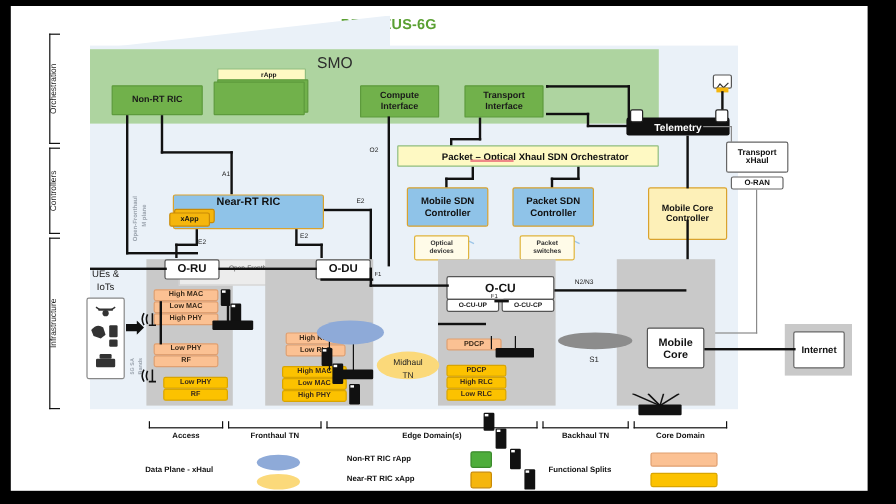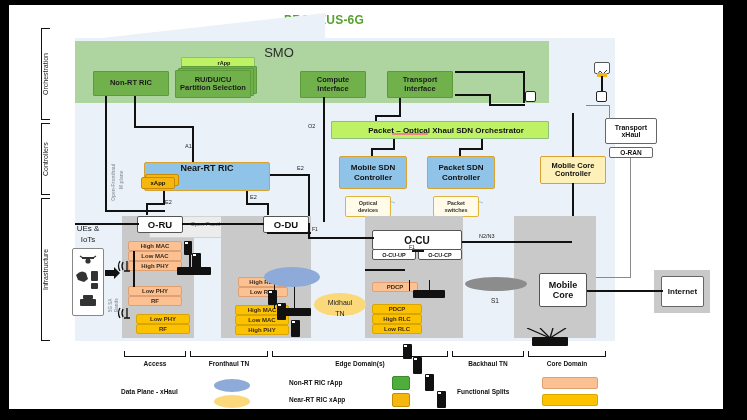--- a/index.html
+++ b/index.html
@@ -5,21 +5,21 @@
   html,body{margin:0;padding:0;background:#000;}
   body{width:747px;height:420px;overflow:hidden;font-family:"Liberation Sans",sans-serif;}
   #root{position:relative;width:747px;height:420px;background:#000;}
   .canvas{position:absolute;left:9px;top:5px;width:714px;height:404px;background:#fff;}
   .abs{position:absolute;box-sizing:border-box;}
   .ctr{display:flex;align-items:center;justify-content:center;text-align:center;}
   .title{font-weight:bold;color:#5aa032;font-size:12px;letter-spacing:.2px;}
   .smo-band{background:#aed4a0;}
   .lightblue-bg{background:#eaf1f8;}
   .greenbox{background:#71b14b;border:1px solid #5d9a3c;color:#1a1a1a;font-weight:bold;font-size:7.5px;line-height:1.12;border-radius:1px;}
-  .greenbox2{background:#bef264;border:1px solid #8fbd80;color:#111;font-weight:bold;font-size:7.5px;border-radius:1px;padding-left:12px;}
+  .greenbox2{background:#fef9c3;border:1px solid #8fbd80;color:#111;font-weight:bold;font-size:7.5px;border-radius:1px;padding-left:12px;}
   .bluebox{background:#8fc3e8;border:1.2px solid #d9a22e;color:#111;font-weight:bold;font-size:8px;line-height:1.15;border-radius:2px;}
   .yellowbox{background:#fdf0b8;border:1.2px solid #d9a22e;color:#111;font-weight:bold;font-size:7.5px;line-height:1.12;border-radius:2px;}
   .yellowsm{background:#fffbe8;border:1px solid #e0b43c;color:#333;font-weight:bold;font-size:5.5px;line-height:1.15;border-radius:2px;}
   .xapp{background:#f5b60d;border:1px solid #c98a06;color:#111;font-weight:bold;font-size:6px;border-radius:2px;}
   .whitebox{background:#fff;border:1.2px solid #555;color:#111;font-weight:bold;border-radius:2px;}
   .graybox{background:#c9c9c9;}
   .graybox2{background:#ececec;border:1px solid #d2d2d2;}
   .split-o{background:#fbc193;border:1px solid #e0a071;color:#3a2a1a;font-weight:bold;font-size:6px;border-radius:2px;}
   .split-y{background:#fcc200;border:1px solid #d9a500;color:#3a2a1a;font-weight:bold;font-size:6px;border-radius:2px;}
   .line{background:#111;}
@@ -67,24 +67,20 @@
     <span>Non-RT RIC</span>
   </div>
 
   <div class="abs ctr" style="left:215px;top:38px;width:110px;height:18px;font-size:13px;color:#2b2b2b;">SMO</div>
 
   <div class="abs greenbox2 ctr" style="left:172px;top:52px;width:74px;height:11px;font-size:5.5px;">
     <span>rApp</span>
   </div>
   <div class="abs greenbox" style="left:172px;top:61px;width:76px;height:28px;"></div>
   <div class="abs greenbox" style="left:169px;top:63px;width:76px;height:28px;"></div>
-  <div class="abs greenbox" style="left:166px;top:65px;width:76px;height:28px;display:flex;flex-direction:column;align-items:center;justify-content:center;">
-    <span>RU/DU/CU</span>
-    <span>Partition Selection</span>
-  </div>
 
   <div class="abs greenbox" style="left:291px;top:66px;width:66px;height:27px;display:flex;flex-direction:column;align-items:center;justify-content:center;">
     <span>Compute</span>
     <span>Interface</span>
   </div>
 
   <div class="abs greenbox" style="left:378px;top:66px;width:66px;height:27px;display:flex;flex-direction:column;align-items:center;justify-content:center;">
     <span>Transport</span>
     <span>Interface</span>
   </div>
@@ -110,20 +106,23 @@
   <div class="abs line" style="left:480px;top:89px;width:2.2px;height:12px;"></div>
   <div class="abs line" style="left:480px;top:99px;width:36px;height:2.2px;"></div>
 
   <div class="abs" style="left:585px;top:57px;width:16px;height:12px;background:#fff;border:1.2px solid #555;border-radius:2px;">
     <svg width="12" height="8" style="margin:1px 0 0 1px">
           <polyline points="1,6 4,2 7,5 11,1" stroke="#333" stroke-width="1" fill="none"></polyline>
         </svg>
   </div>
   <div class="abs" style="left:588px;top:68px;width:10px;height:4px;background:#f5b60d;"></div>
   <div class="abs line" style="left:592px;top:71px;width:2px;height:25px;"></div>
+  <div class="abs telemetry ctr" style="left:513px;top:93px;width:86px;height:15px;">
+    <span>Telemetry</span>
+  </div>
   <div class="abs" style="left:516px;top:86px;width:11px;height:11px;background:#fff;border:1px solid #222;border-radius:2px;"></div>
   <div class="abs" style="left:587px;top:86px;width:11px;height:11px;background:#fff;border:1px solid #222;border-radius:2px;"></div>
 
   <div class="abs whitebox" style="left:596px;top:113px;width:52px;height:26px;font-size:7px;display:flex;flex-direction:column;align-items:center;justify-content:center;border-color:#666;">
     <span>Transport</span>
     <span>xHaul</span>
   </div>
   <div class="abs whitebox ctr" style="left:600px;top:142px;width:44px;height:11px;font-size:6.5px;border-color:#666;">
     <span>O-RAN</span>
   </div>
@@ -161,21 +160,21 @@
   </svg>
   <div class="abs yellowsm" style="left:336px;top:191px;width:46px;height:21px;display:flex;flex-direction:column;align-items:center;justify-content:center;">
     <span>Optical</span>
     <span>devices</span>
   </div>
   <div class="abs yellowsm" style="left:424px;top:191px;width:46px;height:21px;display:flex;flex-direction:column;align-items:center;justify-content:center;">
     <span>Packet</span>
     <span>switches</span>
   </div>
 
-  <div class="abs yellowbox" style="left:531px;top:151px;width:66px;height:28px;display:flex;flex-direction:column;align-items:center;justify-content:center;">
+  <div class="abs yellowbox" style="left:531px;top:151px;width:66px;height:44px;display:flex;flex-direction:column;align-items:center;justify-content:center;">
     <span>Mobile Core</span>
     <span>Controller</span>
   </div>
   <div class="abs line" style="left:563px;top:108px;width:2.2px;height:44px;"></div>
   <div class="abs line" style="left:563px;top:178px;width:2.2px;height:53px;"></div>
   <div class="abs line" style="left:552px;top:229px;width:13px;height:2.2px;"></div>
   <div class="abs line" style="left:552px;top:229px;width:2.2px;height:50px;"></div>
 
   <div class="abs bluebox" style="left:135px;top:157px;width:126px;height:29px;display:flex;align-items:flex-start;justify-content:center;font-size:9px;">
     <span>Near-RT RIC</span>

